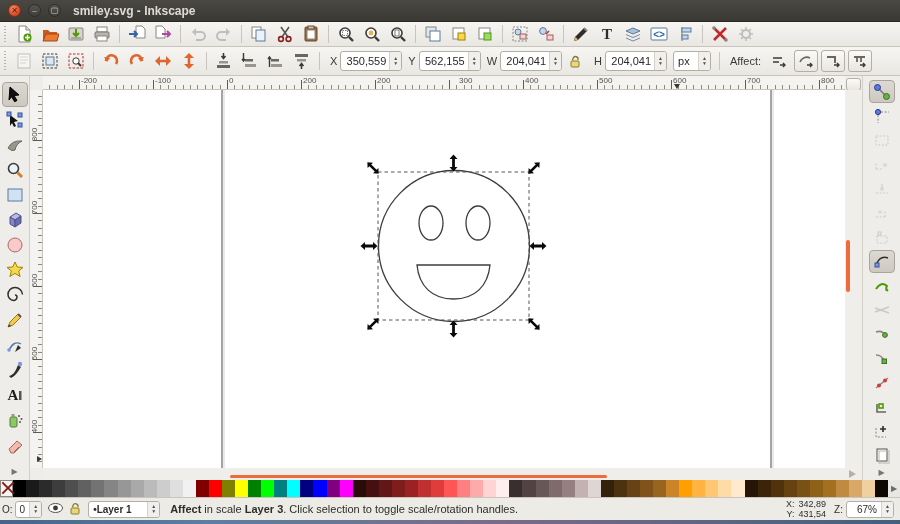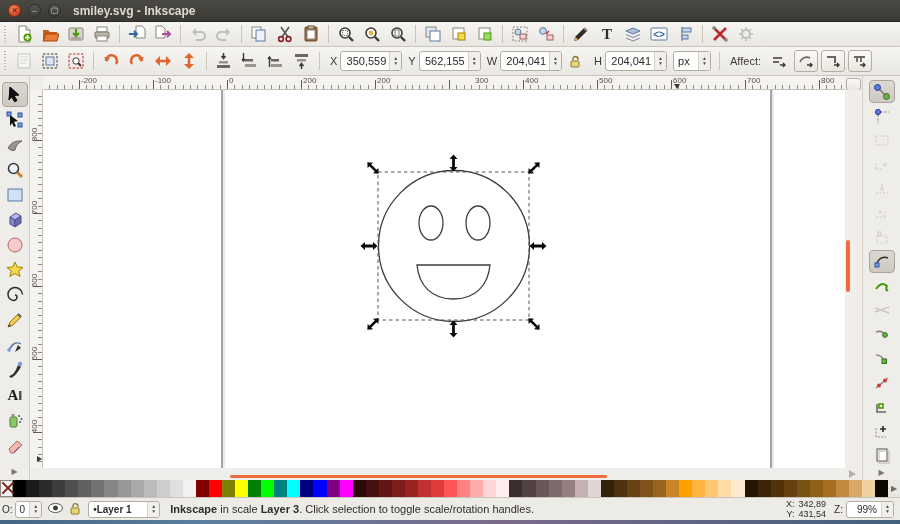--- a/index.html
+++ b/index.html
@@ -578,21 +578,21 @@
     <div class="more">▶</div>
   </div>
 
   <div id="ruler-corner"></div>
   <div id="hruler">
       <span class="hlab" style="left: 38px;">-200</span>
       <span class="hlab" style="left: 112px;">-100</span>
       <span class="hlab" style="left: 186px;">0</span>
       <span class="hlab" style="left: 260px;">200</span>
       <span class="hlab" style="left: 334px;">200</span>
-      <span class="hlab" style="left: 432px;">300</span>
+      <span class="hlab" style="left: 416px;">300</span>
       <span class="hlab" style="left: 482px;">400</span>
       <span class="hlab" style="left: 556px;">500</span>
       <span class="hlab" style="left: 630px;">600</span>
       <span class="hlab" style="left: 704px;">700</span>
       <span class="hlab" style="left: 778px;">800</span>
       <div class="rmark-h" style="left: 631px;"></div>
     </div>
   <div id="vruler">
       <span class="vlab" style="top: 40px; left: -6px;">800</span>
       <span class="vlab" style="top: 113px; left: -6px;">700</span>
@@ -851,35 +851,35 @@
           <rect x="2" y="6" width="8" height="6" rx="1" fill="#e9d77a" stroke="#8a7a30"></rect>
           <path d="M4 6V4a2.5 2.5 0 0 1 5 0" fill="none" stroke="#8a7a30" stroke-width="1.3" transform="rotate(20 6 4)"></path>
         </svg></span>
     <div class="mini-field" id="layer-combo">
         <div class="val">•Layer 1</div>
         <div class="spin">
           <span>▲</span>
           <span>▼</span>
         </div>
       </div>
-    <div id="status-msg"><b>Inkscape</b><span> in scale </span><b>Layer 3</b><span>. Click selection to toggle scale/rotation handles.</span></div>
+    <div id="status-msg"><b>Affect</b><span> in scale </span><b>Layer 3</b><span>. Click selection to toggle scale/rotation handles.</span></div>
     <div id="xy">
       <div class="row">
           <span>X:</span>
           <span>342,89</span>
         </div>
       <div class="row">
           <span>Y:</span>
           <span>431,54</span>
         </div>
     </div>
     <div id="zoomfld">
       <span style="font-size:10px">Z:</span>
       <div class="mini-field">
-          <div class="val">99%</div>
+          <div class="val">67%</div>
           <div class="spin">
             <span>▲</span>
             <span>▼</span>
           </div>
         </div>
     </div>
   </div>
 
 </div>
 

